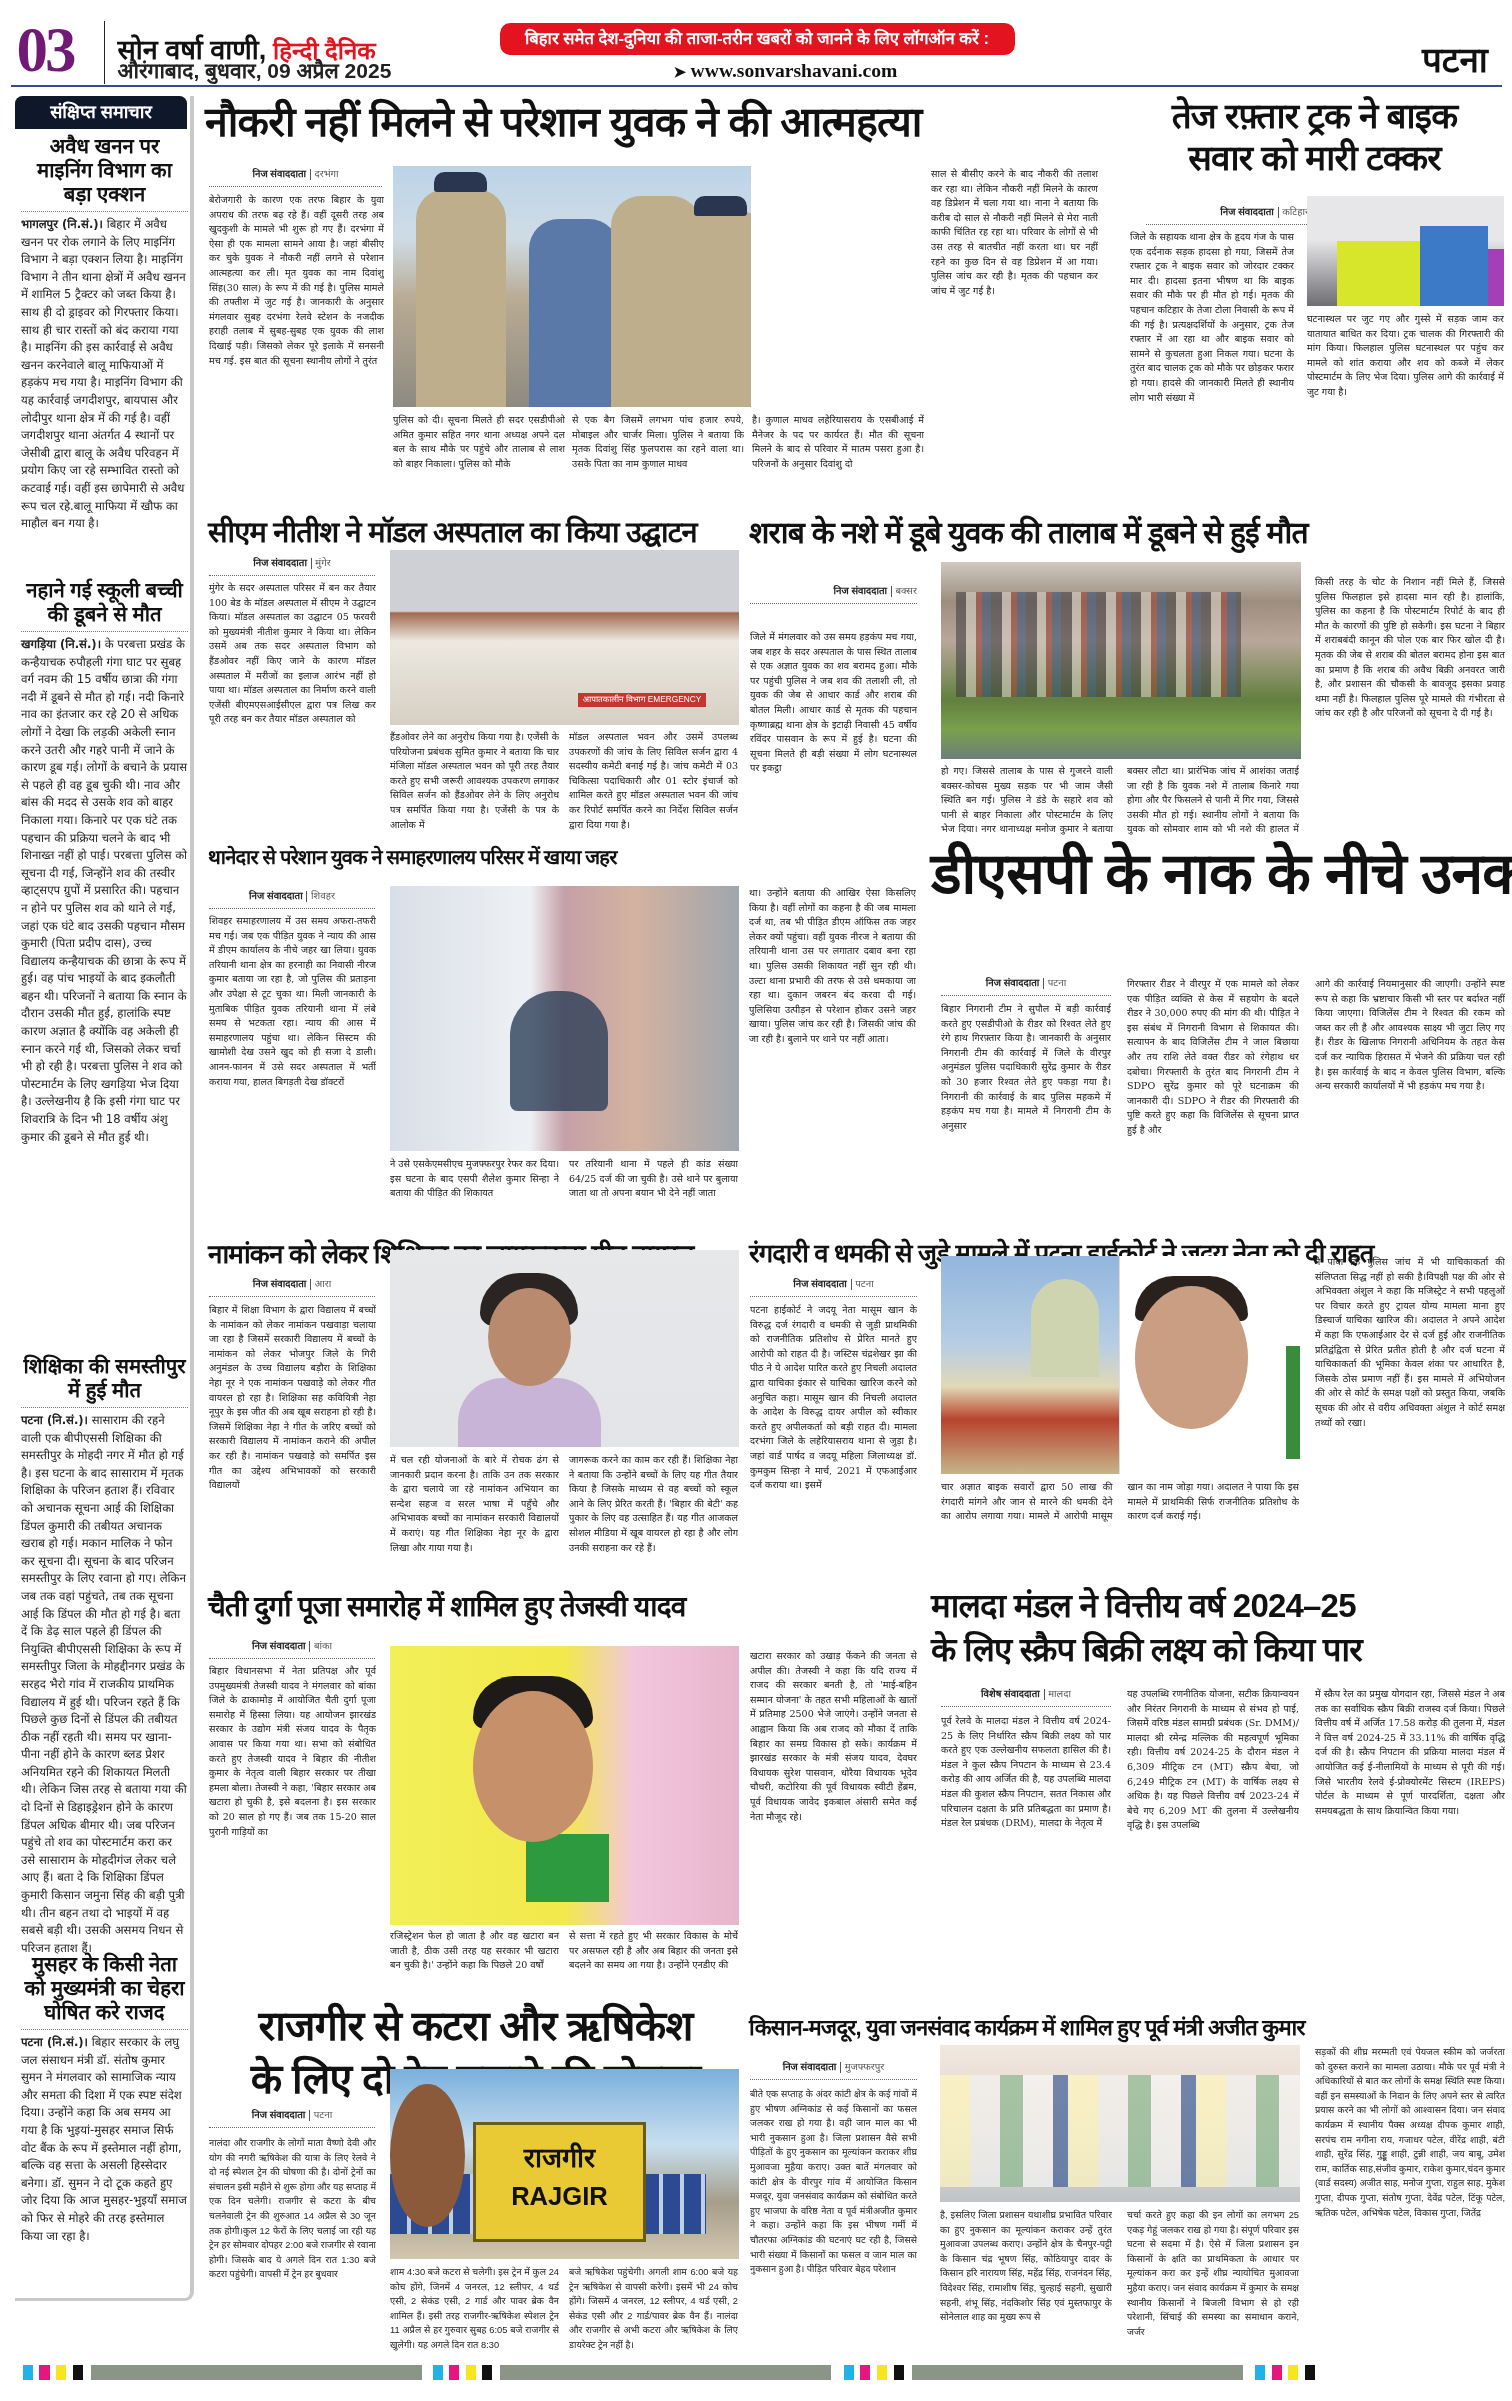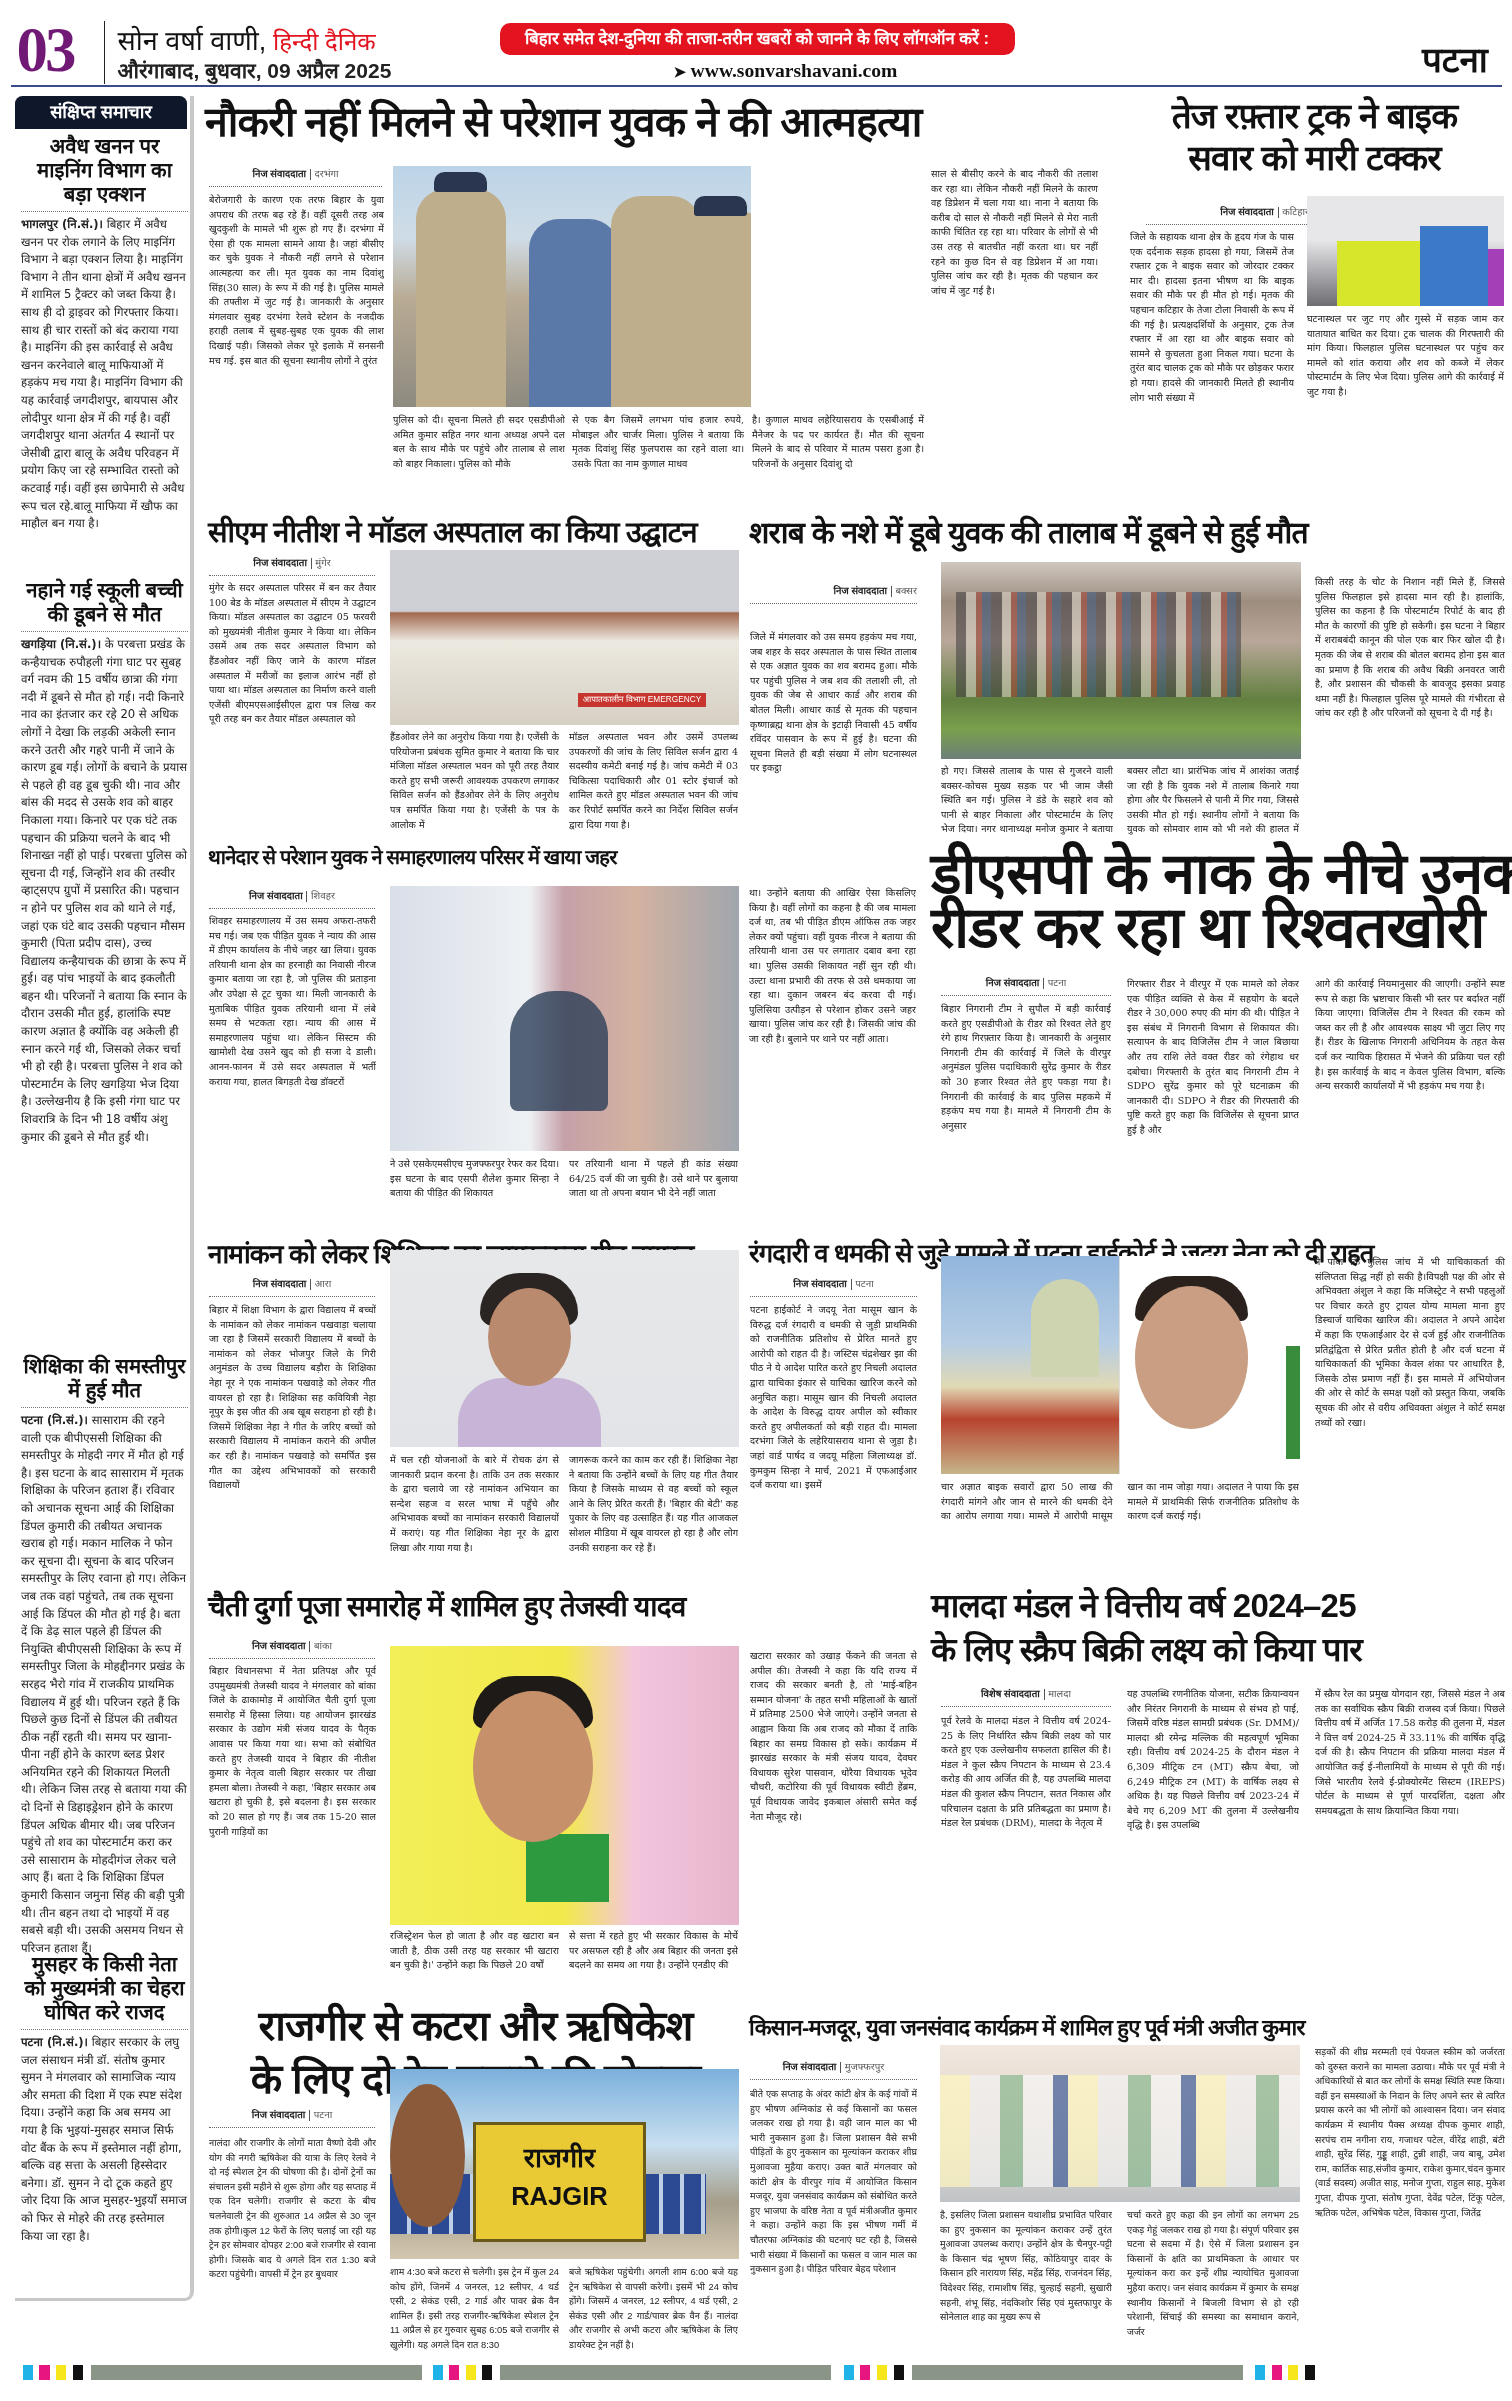--- a/index.html
+++ b/index.html
@@ -3,21 +3,21 @@
 <meta charset="utf-8">
 <style>
   * { box-sizing: border-box; margin: 0; padding: 0; }
   html, body { width: 1512px; height: 2401px; background: #fff; overflow: hidden; }
   body { font-family: "DejaVu Serif", serif; color: #1a1a1a; position: relative; }
 
   
   .masthead { position: absolute; left: 10.5px; top: 0; width: 1491px; height: 87px; border-bottom: 2.3px solid #3a4a8a; }
   .page-no { position: absolute; left: 6px; top: 19.6px; font-family: "Liberation Serif", serif; font-size: 63px; font-weight: 700; line-height: 60px; color: #701a75; letter-spacing: -3px; }
   .mast-divider { position: absolute; left: 93px; top: 21px; width: 1.5px; height: 63px; background: #222; }
-  .paper-name { position: absolute; left: 107px; top: 21px; font-family: "Liberation Sans", sans-serif; font-weight: 400; font-size: 27px; color: #111; white-space: nowrap; }
+  .paper-name { position: absolute; left: 107px; top: 30px; font-family: "Liberation Sans", sans-serif; font-weight: 700; font-size: 27px; color: #111; white-space: nowrap; }
   .paper-name .tag { color: #e3141f; font-size: 24px; }
   .paper-date { position: absolute; left: 107px; top: 56px; font-family: "Liberation Sans", sans-serif; font-weight: 700; font-size: 21px; color: #222; white-space: nowrap; }
   .promo { position: absolute; left: 489px; top: 22.6px; width: 515px; height: 32px; background: #e3141f; border-radius: 10.5px; color: #fff; font-family: "Liberation Sans", sans-serif; font-weight: 700; font-size: 16.6px; line-height: 32px; text-align: center; white-space: nowrap; }
   .site-url { position: absolute; left: 663px; top: 60px; font-family: Liberation Serif, serif; font-weight: 700; font-size: 19.6px; color: #111; white-space: nowrap; }
   .site-url .cursor { font-size: 15px; margin-right: 4.5px; }
   .city { position: absolute; right: 13.6px; top: 35px; font-family: "Liberation Sans", sans-serif; font-weight: 700; font-size: 35px; color: #111; }
 
   
   .sidebar { position: absolute; left: 15px; top: 96px; width: 179px; height: 2205px; border-right: 4.5px solid #c8c8c8; border-bottom: 3px solid #c8c8c8; border-radius: 0 0 9px 0; }
   .sidebar-tab { position: absolute; left: 0; top: 0; width: 172px; height: 33px; background: #0f172a; color: #fff; border-radius: 7.5px 7.5px 0 0; font-family: "Liberation Sans", sans-serif; font-weight: 700; font-size: 18px; text-align: center; line-height: 33px; }
@@ -180,21 +180,21 @@
   <div class="col" style="left:209px;top:914px;width:167px;height:316px">शिवहर समाहरणालय में उस समय अफरा-तफरी मच गई। जब एक पीड़ित युवक ने न्याय की आस में डीएम कार्यालय के नीचे जहर खा लिया। युवक तरियानी थाना क्षेत्र का हरनाही का निवासी नीरज कुमार बताया जा रहा है, जो पुलिस की प्रताड़ना और उपेक्षा से टूट चुका था। मिली जानकारी के मुताबिक पीड़ित युवक तरियानी थाना में लंबे समय से भटकता रहा। न्याय की आस में समाहरणालय पहुंचा था। लेकिन सिस्टम की खामोशी देख उसने खुद को ही सजा दे डाली। आनन-फानन में उसे सदर अस्पताल में भर्ती कराया गया, हालत बिगड़ती देख डॉक्टरों</div>
   <div class="photo ph-hosp2" style="left:390px;top:886px;width:349px;height:265px">
       <div class="bed"></div>
     </div>
   <div class="col" style="left:390px;top:1157px;width:169px;height:74px">ने उसे एसकेएमसीएच मुजफ्फरपुर रेफर कर दिया। इस घटना के बाद एसपी शैलेश कुमार सिन्हा ने बताया की पीड़ित की शिकायत</div>
   <div class="col" style="left:569px;top:1157px;width:169px;height:74px">पर तरियानी थाना में पहले ही कांड संख्या 64/25 दर्ज की जा चुकी है। उसे थाने पर बुलाया जाता था तो अपना बयान भी देने नहीं जाता</div>
   <div class="col" style="left:749px;top:886px;width:167px;height:345px">था। उन्होंने बताया की आखिर ऐसा किसलिए किया है। वहीं लोगों का कहना है की जब मामला दर्ज था, तब भी पीड़ित डीएम ऑफिस तक जहर लेकर क्यों पहुंचा। वहीं युवक नीरज ने बताया की तरियानी थाना उस पर लगातार दबाव बना रहा था। पुलिस उसकी शिकायत नहीं सुन रही थी। उल्टा थाना प्रभारी की तरफ से उसे धमकाया जा रहा था। दुकान जबरन बंद करवा दी गई। पुलिसिया उत्पीड़न से परेशान होकर उसने जहर खाया। पुलिस जांच कर रही है। जिसकी जांच की जा रही है। बुलाने पर थाने पर नहीं आता।</div>
 </section>
 
 <section class="art">
-  <h2 class="hl" style="left:931px;top:846px;font-size:57px;line-height:54px;width:572px"><span>डीएसपी के नाक के नीचे उनका</span><br><span>रीडर कर रहा था रिश्वतखोरी</span></h2>
+  <h2 class="hl" style="left:931px;top:846px;font-size:57px;line-height:54px;width:572px"><span>डीएसपी के नाक के नीचे उनका</span><br></h2>
   <div class="byline" style="left:941px;top:976px;width:170px;text-align:center"><span class="rep">निज संवाददाता</span><span class="sep"></span><span class="loc">पटना</span></div>
   <div class="col" style="left:941px;top:1002px;width:170px;height:229px">बिहार निगरानी टीम ने सुपौल में बड़ी कार्रवाई करते हुए एसडीपीओ के रीडर को रिश्वत लेते हुए रंगे हाथ गिरफ़्तार किया है। जानकारी के अनुसार निगरानी टीम की कार्रवाई में जिले के वीरपुर अनुमंडल पुलिस पदाधिकारी सुरेंद्र कुमार के रीडर को 30 हजार रिश्वत लेते हुए पकड़ा गया है। निगरानी की कार्रवाई के बाद पुलिस महकमे में हड़कंप मच गया है। मामले में निगरानी टीम के अनुसार</div>
   <div class="col" style="left:1127px;top:977px;width:172px;height:253px">गिरफ्तार रीडर ने वीरपुर में एक मामले को लेकर एक पीड़ित व्यक्ति से केस में सहयोग के बदले रीडर ने 30,000 रुपए की मांग की थी। पीड़ित ने इस संबंध में निगरानी विभाग से शिकायत की। सत्यापन के बाद विजिलेंस टीम ने जाल बिछाया और तय राशि लेते वक्त रीडर को रंगेहाथ धर दबोचा। गिरफ्तारी के तुरंत बाद निगरानी टीम ने SDPO सुरेंद्र कुमार को पूरे घटनाक्रम की जानकारी दी। SDPO ने रीडर की गिरफ्तारी की पुष्टि करते हुए कहा कि विजिलेंस से सूचना प्राप्त हुई है और</div>
   <div class="col" style="left:1315px;top:977px;width:190px;height:253px">आगे की कार्रवाई नियमानुसार की जाएगी। उन्होंने स्पष्ट रूप से कहा कि भ्रष्टाचार किसी भी स्तर पर बर्दाश्त नहीं किया जाएगा। विजिलेंस टीम ने रिश्वत की रकम को जब्त कर ली है और आवश्यक साक्ष्य भी जुटा लिए गए हैं। रीडर के खिलाफ निगरानी अधिनियम के तहत केस दर्ज कर न्यायिक हिरासत में भेजने की प्रक्रिया चल रही है। इस कार्रवाई के बाद न केवल पुलिस विभाग, बल्कि अन्य सरकारी कार्यालयों में भी हड़कंप मच गया है।</div>
 </section>
 
 <section class="art">
   <h2 class="hl" style="left:208px;top:1235px;font-size:26px">नामांकन को लेकर शिक्षिका का जागरूकता गीत वायरल</h2>
   <div class="byline" style="left:209px;top:1277px;width:166px;text-align:center"><span class="rep">निज संवाददाता</span><span class="sep"></span><span class="loc">आरा</span></div>
   <div class="col" style="left:209px;top:1303px;width:167px;height:271px">बिहार में शिक्षा विभाग के द्वारा विद्यालय में बच्चों के नामांकन को लेकर नामांकन पखवाड़ा चलाया जा रहा है जिसमें सरकारी विद्यालय में बच्चों के नामांकन को लेकर भोजपुर जिले के गिरी अनुमंडल के उच्च विद्यालय बड़ौरा के शिक्षिका नेहा नूर ने एक नामांकन पखवाड़े को लेकर गीत वायरल हो रहा है। शिक्षिका सह कवियित्री नेहा नूपुर के इस जीत की अब खूब सराहना हो रही है। जिसमें शिक्षिका नेहा ने गीत के जरिए बच्चों को सरकारी विद्यालय में नामांकन कराने की अपील कर रही है। नामांकन पखवाड़े को समर्पित इस गीत का उद्देश्य अभिभावकों को सरकारी विद्यालयों</div>

